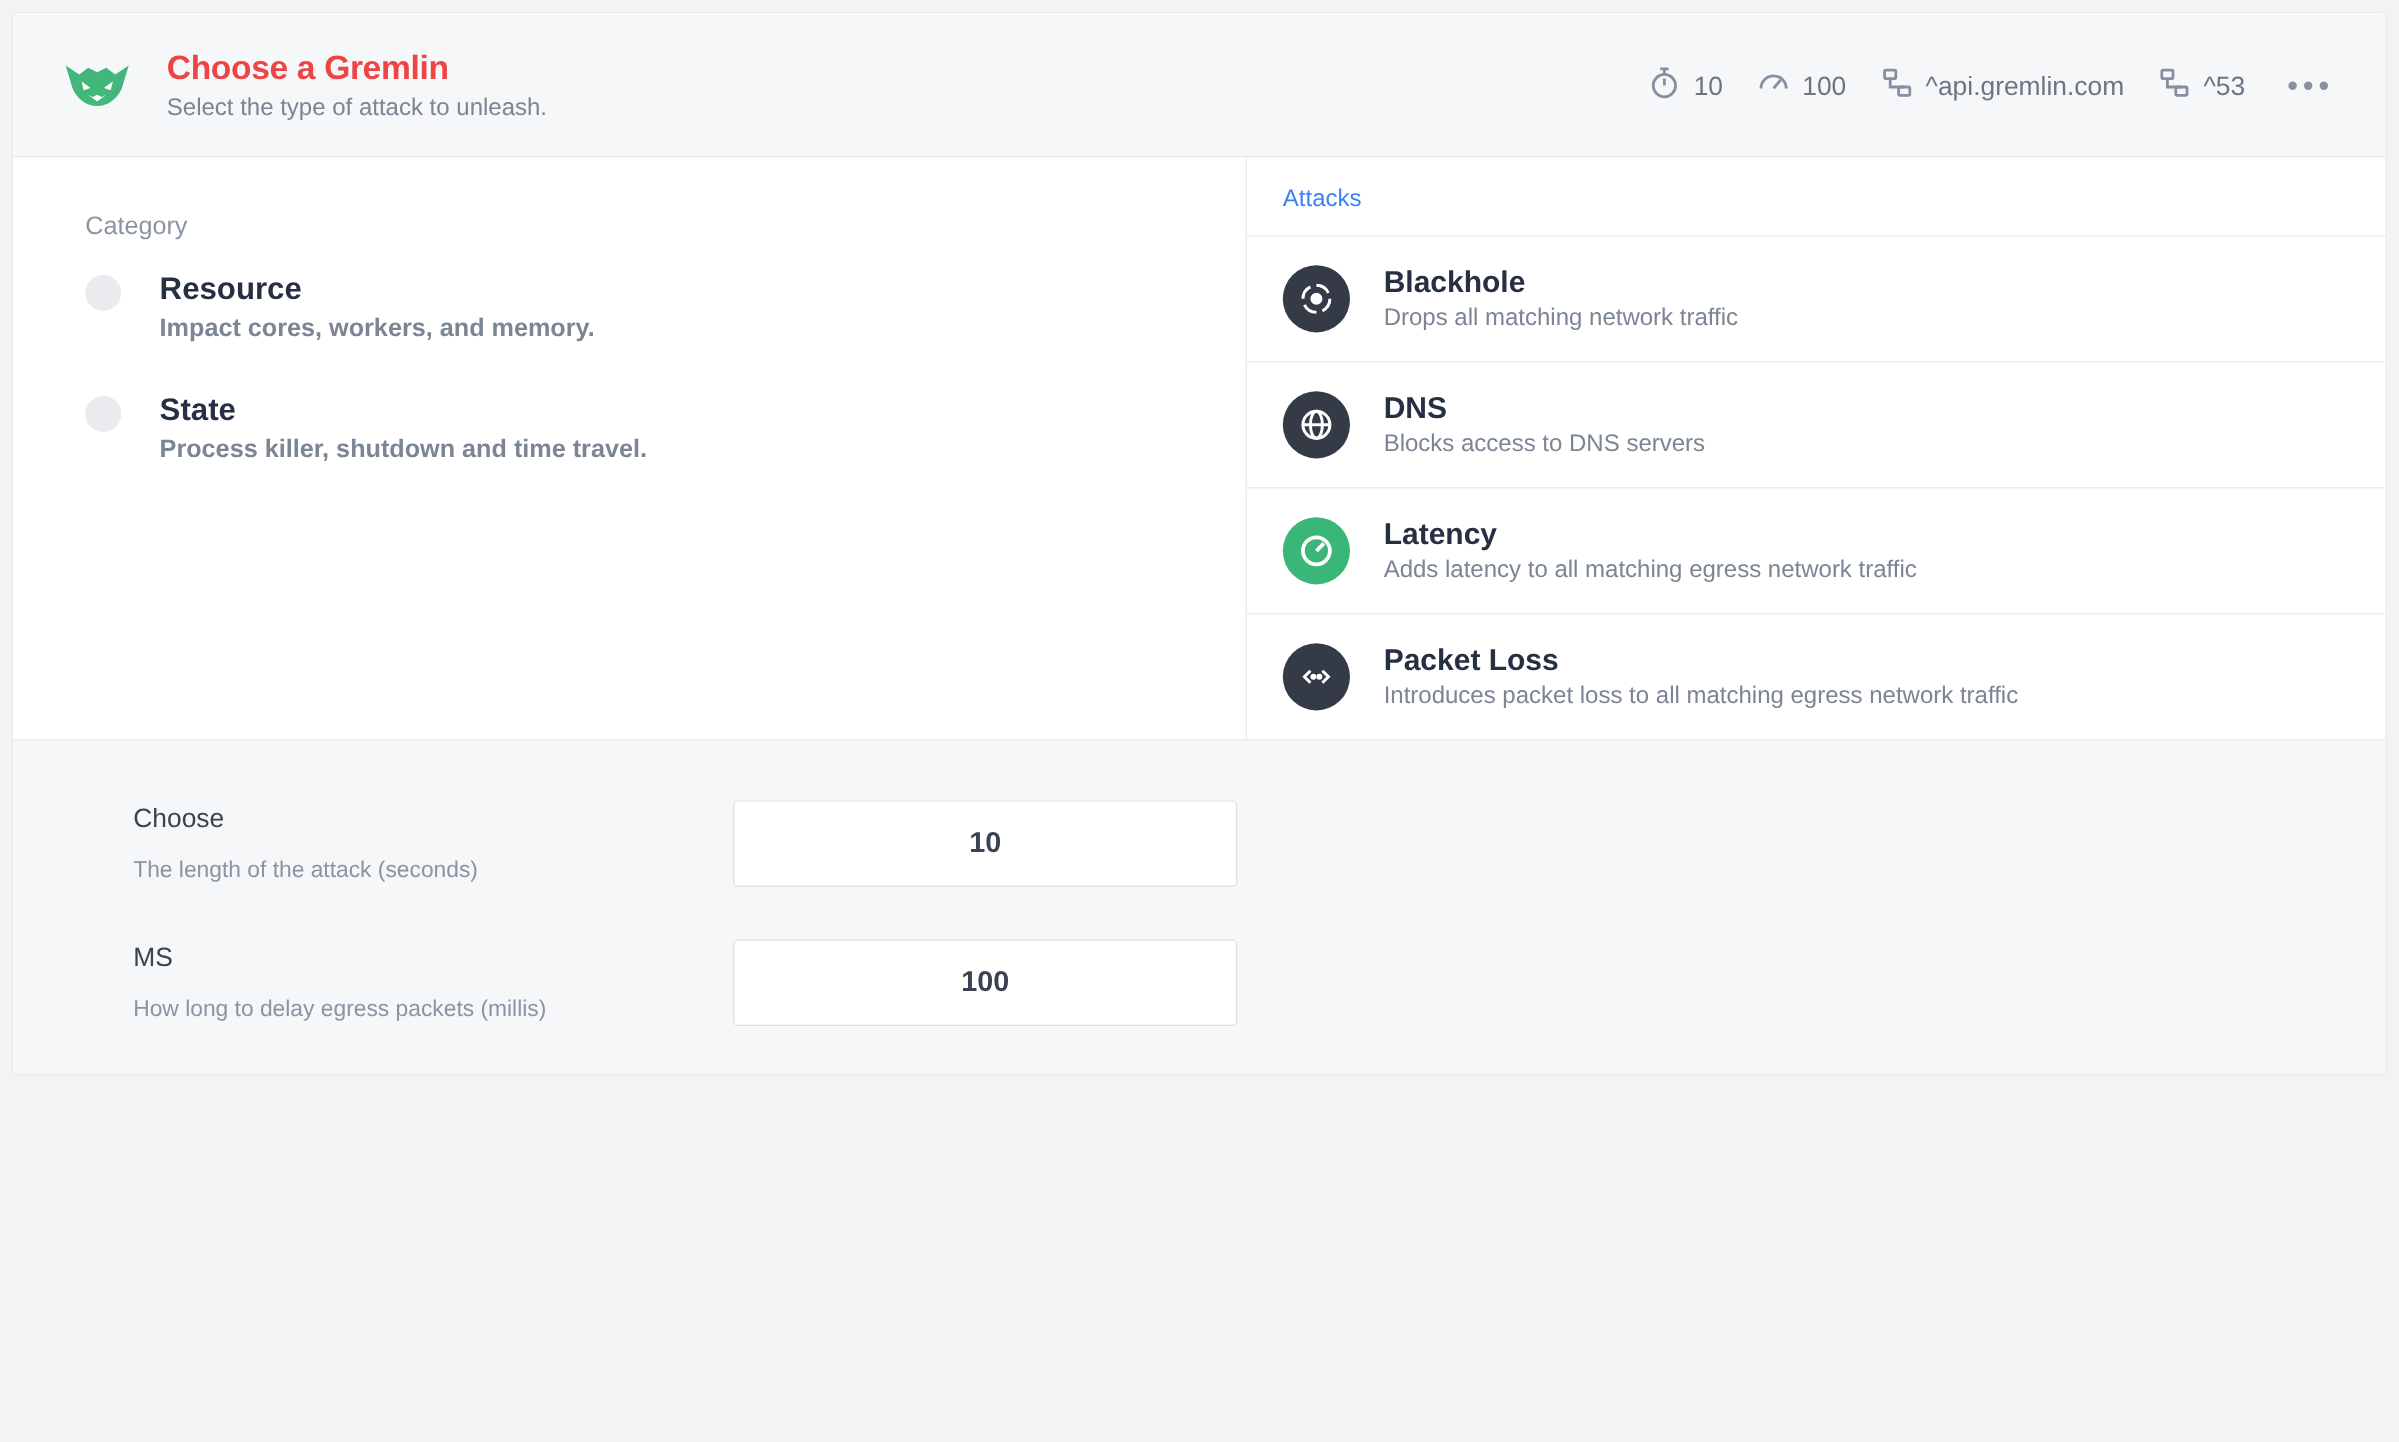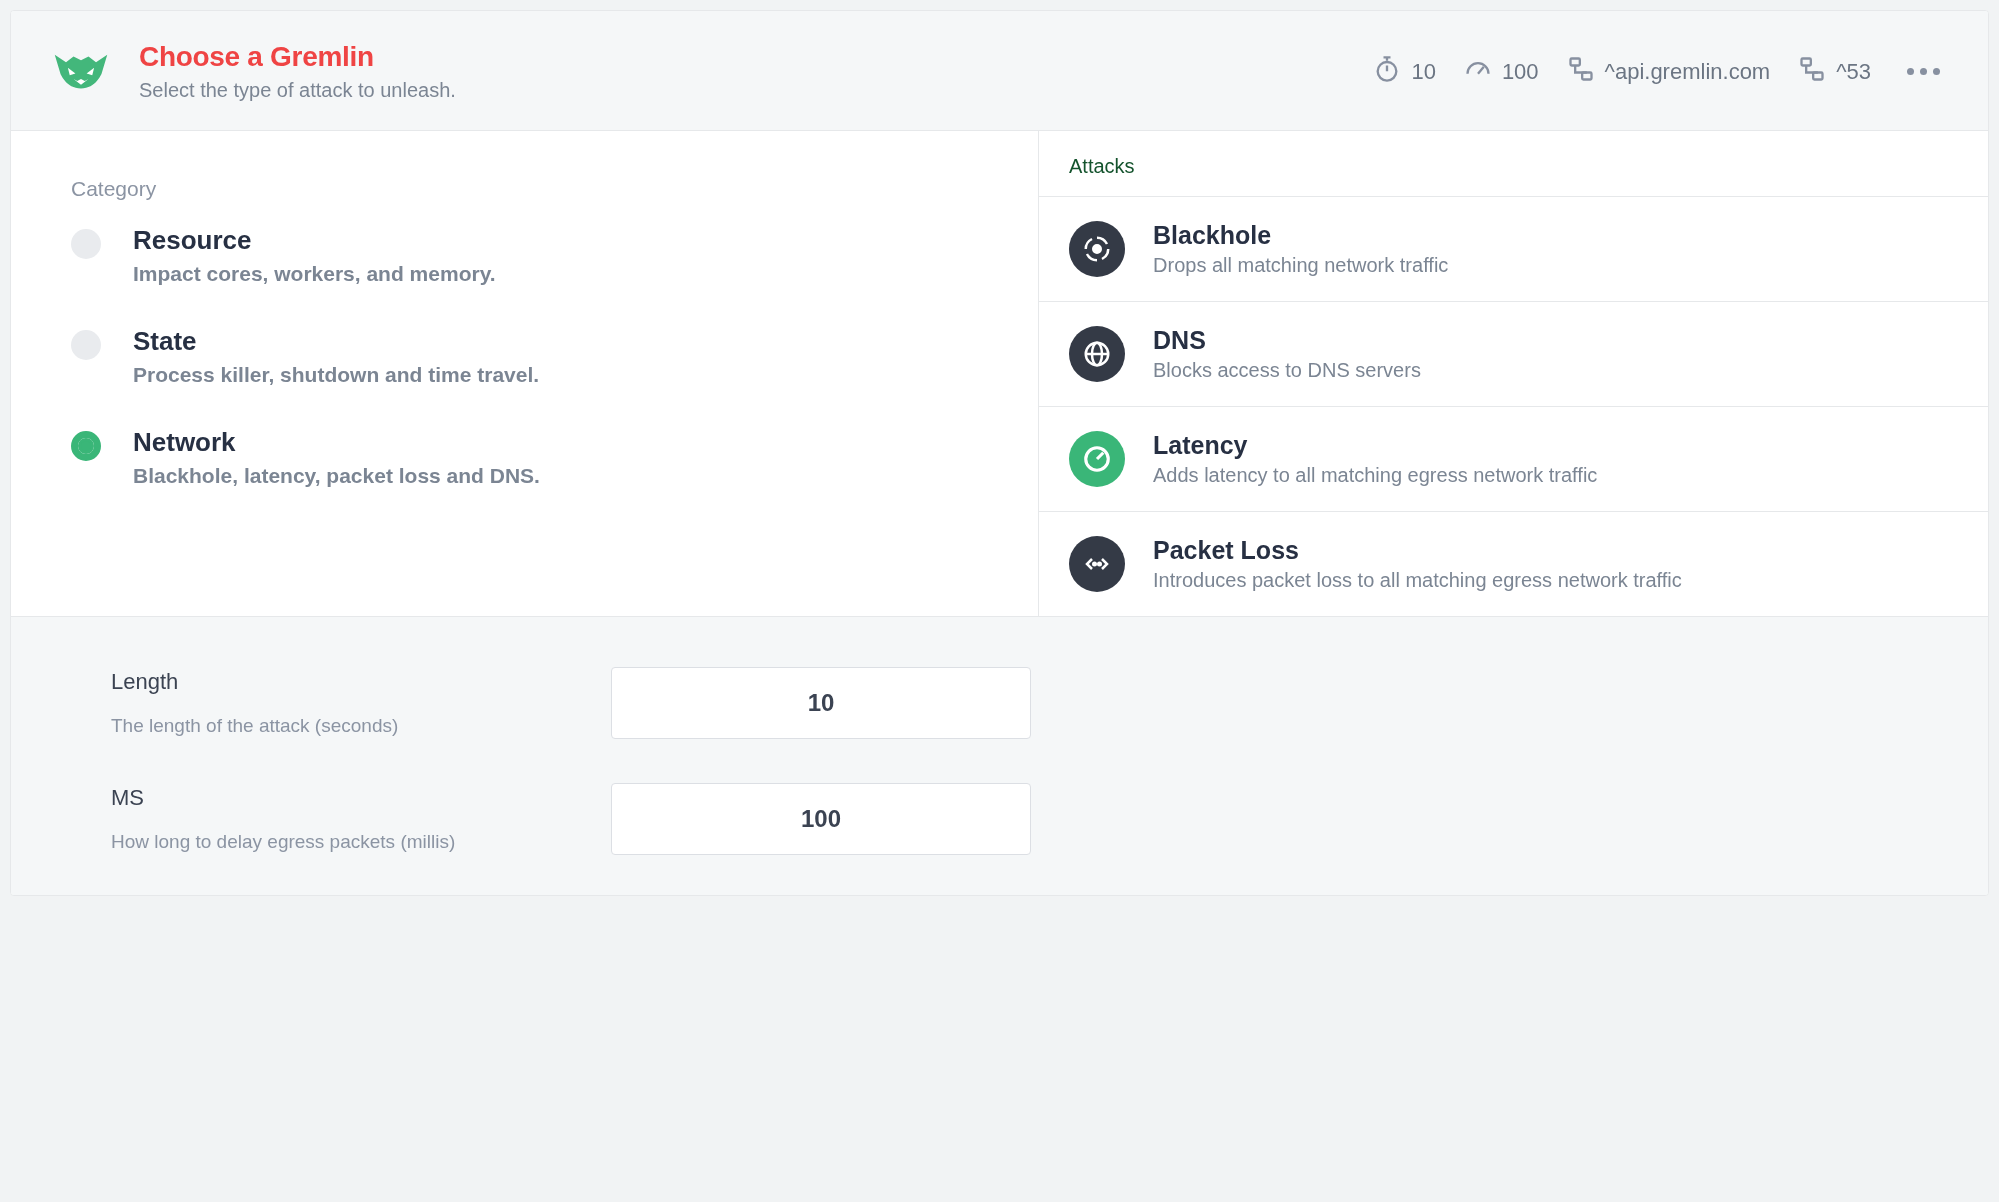--- a/index.html
+++ b/index.html
@@ -87,21 +87,21 @@
   }
   .cat-text .cat-title {
     font-size: 26px; font-weight: 800; color: #273043;
   }
   .cat-text .cat-desc {
     font-size: 21px; color: #7b8593; margin-top: 6px; font-weight: bold;
   }
 
   
   .attacks-label {
-    font-size: 20px; color: #14532d; padding: 24px 30px 18px 30px;
+    font-size: 20px; color: #3b82f6; padding: 24px 30px 18px 30px;
     border-bottom: 1px solid #e6e8ea;
   }
   .attack {
     display: flex; align-items: center; gap: 28px;
     padding: 24px 30px; border-bottom: 1px solid #e6e8ea; cursor: pointer;
   }
   .attack:last-child { border-bottom: none; }
   .attack-icon {
     width: 56px; height: 56px; border-radius: 50%;
     display: flex; align-items: center; justify-content: center;
@@ -222,27 +222,20 @@
         </div>
 
         <div class="cat">
           <div class="radio"></div>
           <div class="cat-text">
             <div class="cat-title">State</div>
             <div class="cat-desc">Process killer, shutdown and time travel.</div>
           </div>
         </div>
 
-        <div class="cat">
-          <div class="radio selected"></div>
-          <div class="cat-text">
-            <div class="cat-title">Network</div>
-            <div class="cat-desc">Blackhole, latency, packet loss and DNS.</div>
-          </div>
-        </div>
       </div>
 
       <div class="right">
         <div class="attacks-label">Attacks</div>
 
         <div class="attack">
           <div class="attack-icon">
             <svg viewBox="0 0 24 24" fill="none" stroke="#fff" stroke-width="2">
               <circle cx="12" cy="12" r="3" fill="#fff"></circle>
               <path d="M12 3 a9 9 0 0 1 8 5"></path>
@@ -297,21 +290,21 @@
             <div class="attack-title">Packet Loss</div>
             <div class="attack-desc">Introduces packet loss to all matching egress network traffic</div>
           </div>
         </div>
       </div>
     </div>
 
     <div class="form-section">
       <div class="form-row">
         <div class="form-label-block">
-          <div class="form-label">Length</div>
+          <div class="form-label">Choose</div>
           <div class="form-help">The length of the attack (seconds)</div>
         </div>
         <input class="num-input" type="text" value="10" style="">
       </div>
       <div class="form-row" style="margin-bottom:0">
         <div class="form-label-block">
           <div class="form-label">MS</div>
           <div class="form-help">How long to delay egress packets (millis)</div>
         </div>
         <input class="num-input" type="text" value="100" style="">

